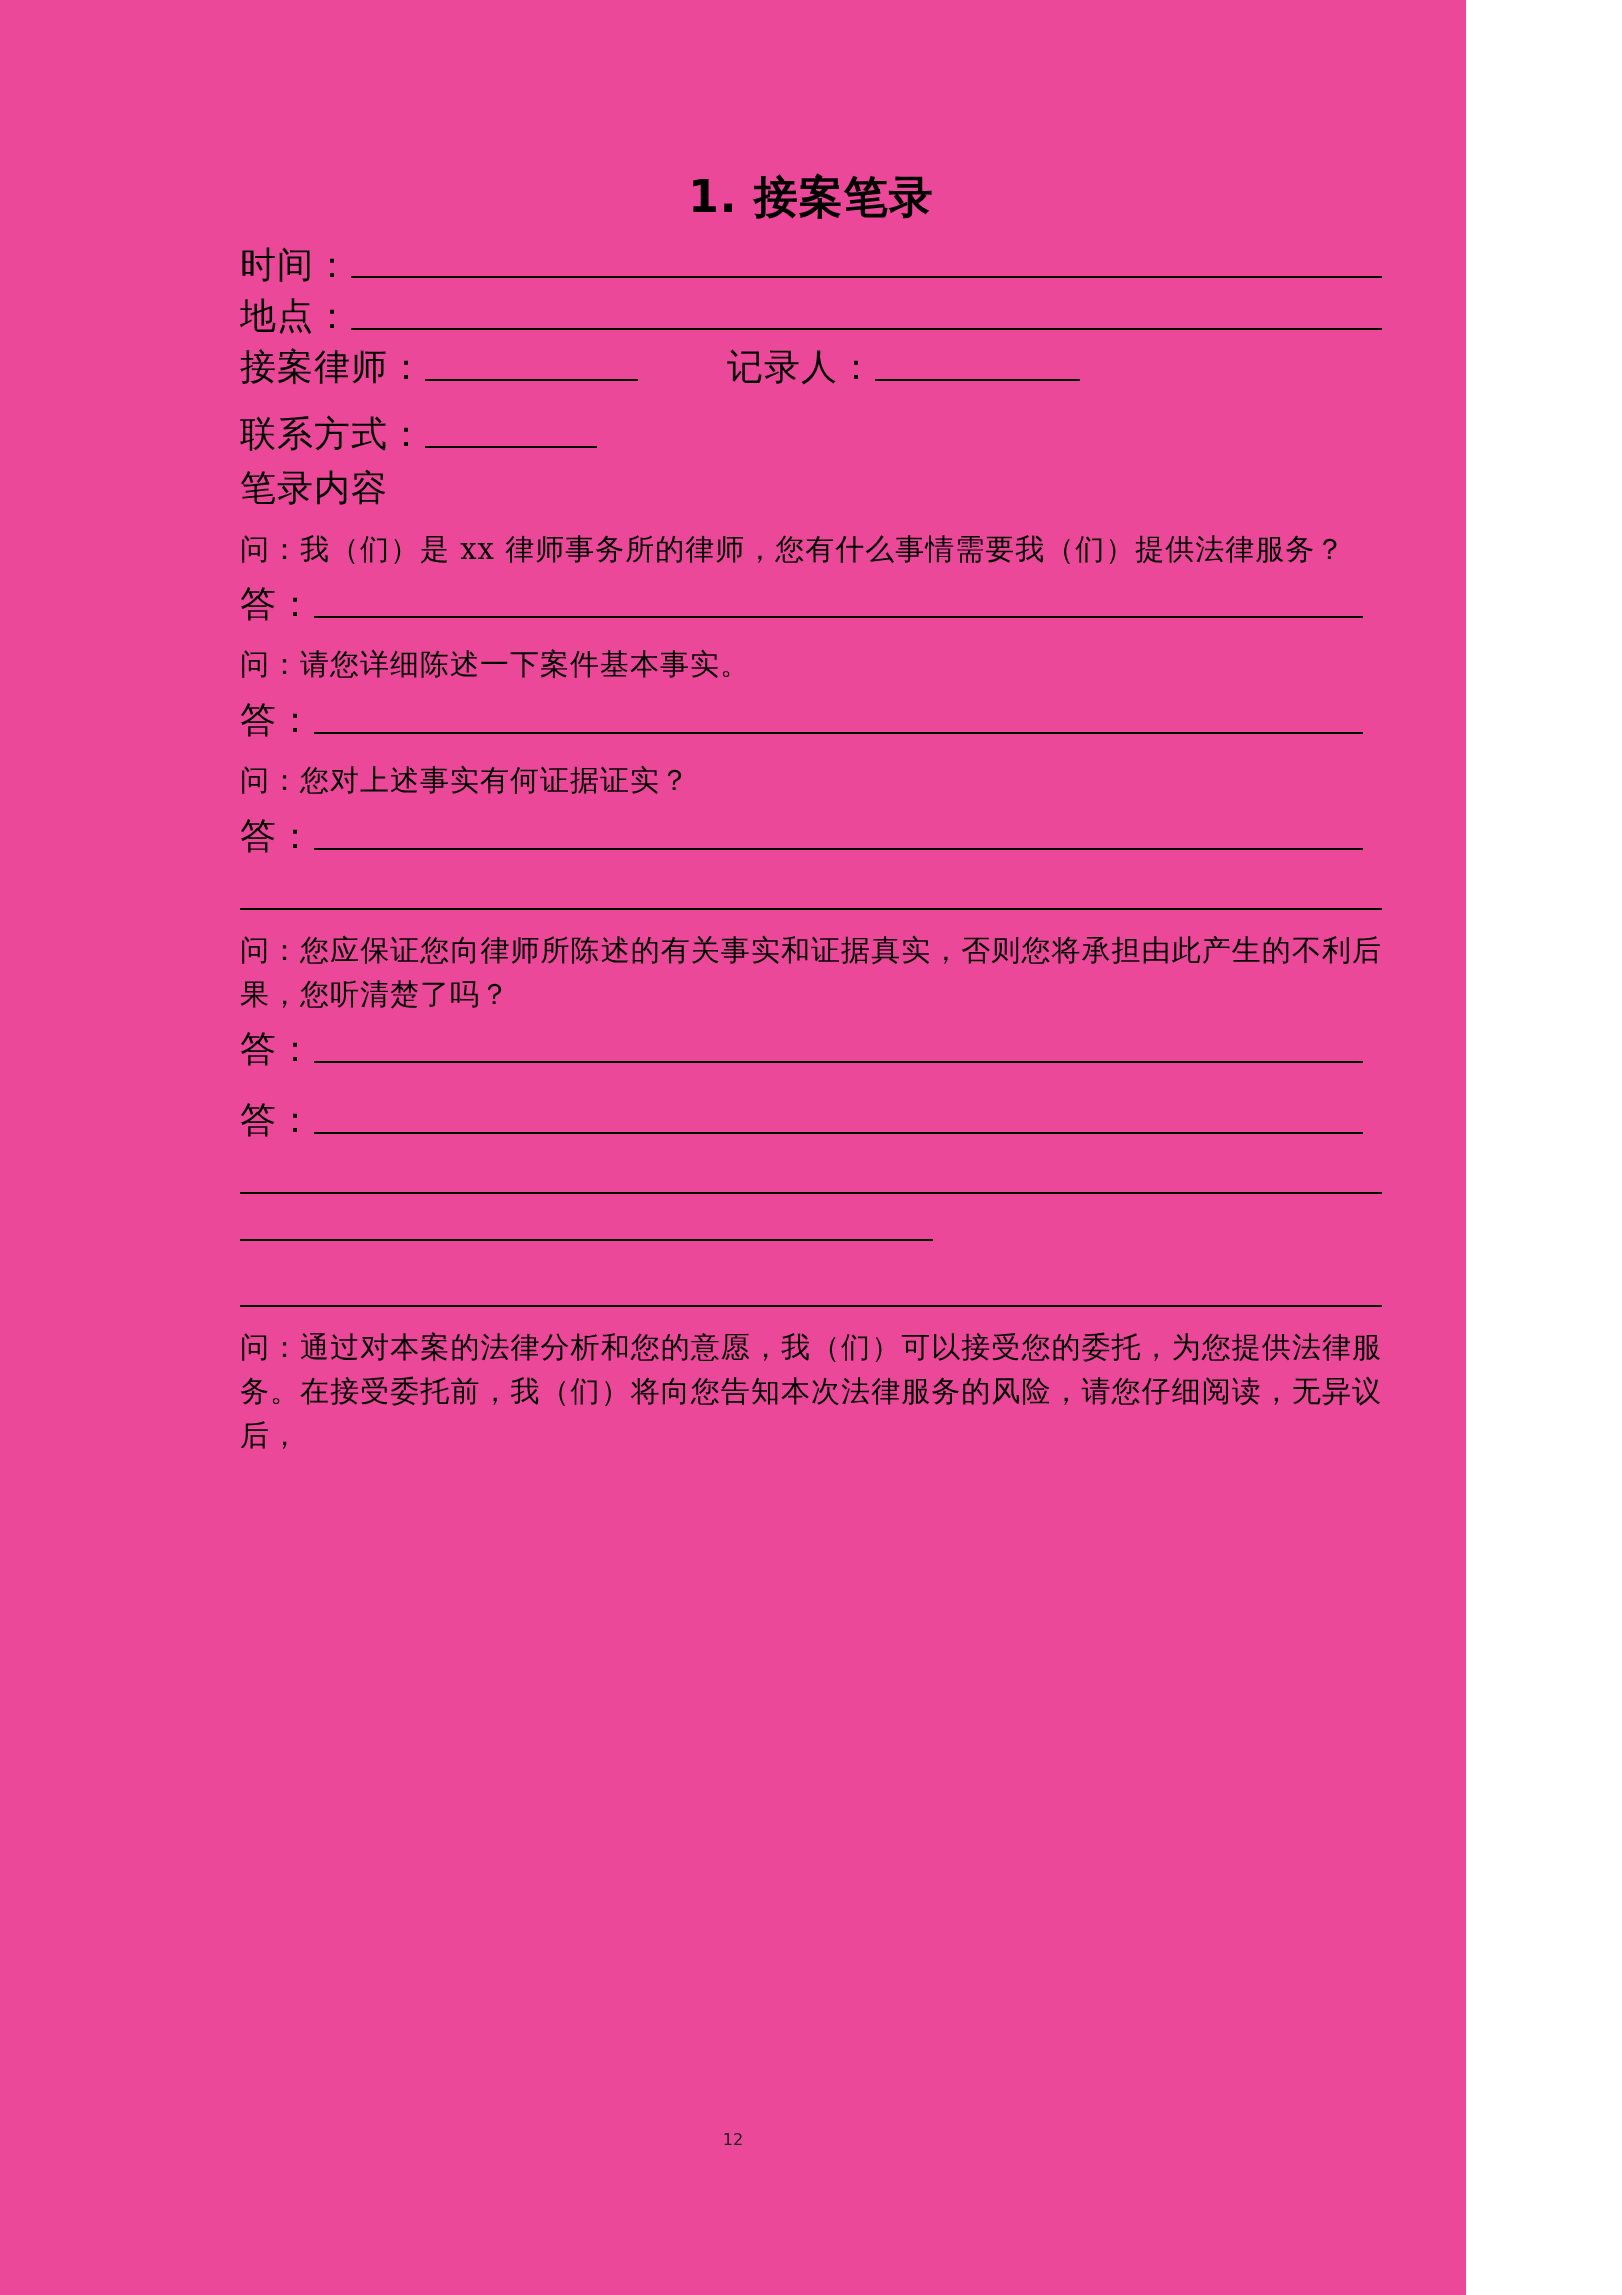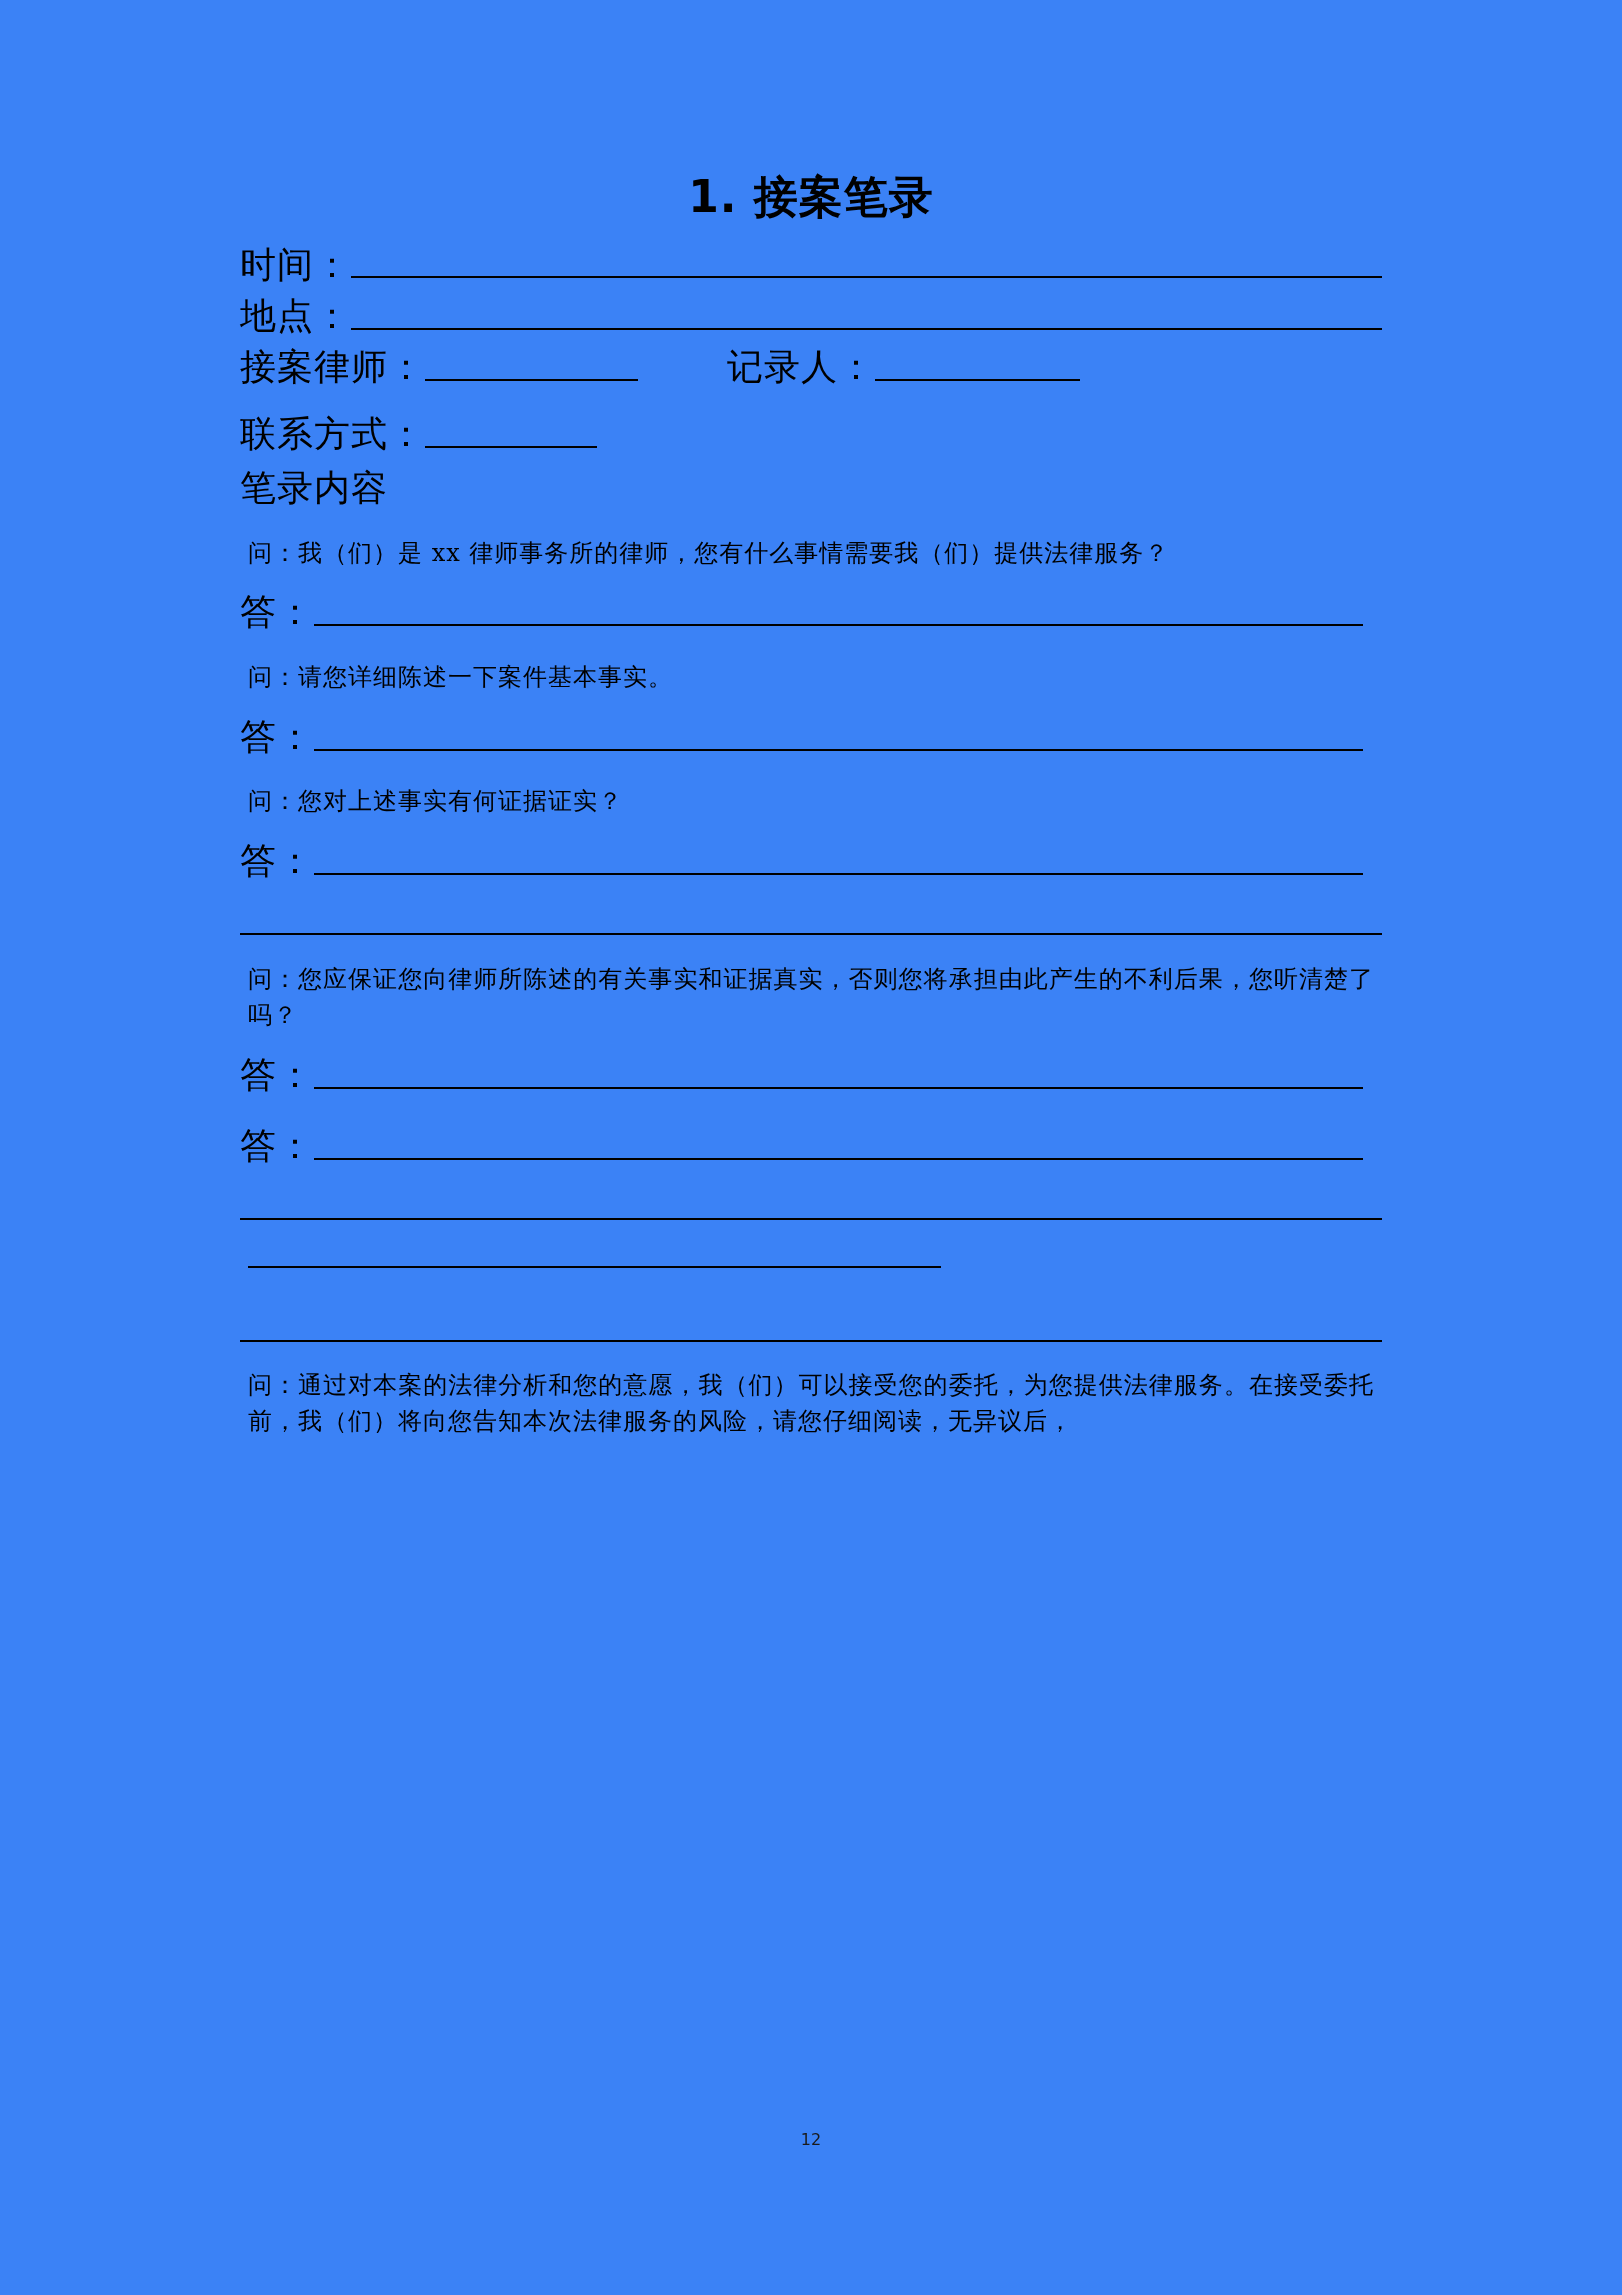--- a/index.html
+++ b/index.html
@@ -6,23 +6,23 @@
     margin: 0;
     padding: 0;
     background: #ffffff;
   }
   body {
     font-family: "DejaVu Serif", "Liberation Serif", serif;
     color: #000000;
   }
   .page {
     position: relative;
-    width: 1622px;
+    width: 1466px;
     height: 2295px;
-    background: #3b82f6;
+    background: #ec4899;
     overflow: hidden;
     box-sizing: border-box;
   }
   
   .content {
     position: absolute;
     left: 240px;
     top: 0;
     width: 1142px;   
   }
@@ -59,26 +59,26 @@
     height: 0.5px;
     position: relative;
     top: -4.1px;
   }
 
   
   .sp-field { height: 15.3px; }
 
   
   .para {
-    font-size: 24px;
+    font-size: 29px;
     line-height: 1.52;
     letter-spacing: 1px;
     text-align: justify;
     text-justify: inter-character;
-    margin: 8px;
+    margin: 0;
     white-space: pre-wrap;
     word-break: break-all;
   }
 
   
   .full-rule {
     border-bottom: 2.6px solid #000000;
     height: 0.5px;
     width: 1142px;
   }

